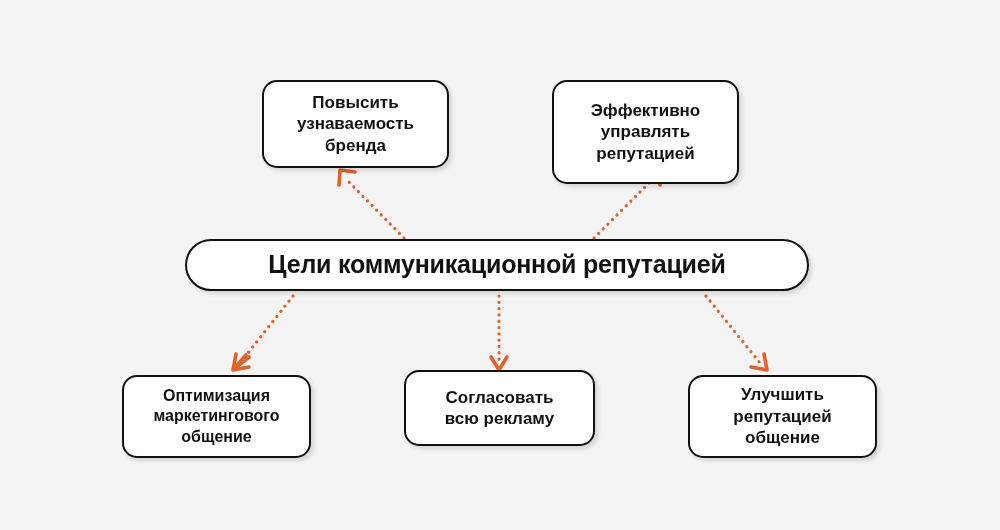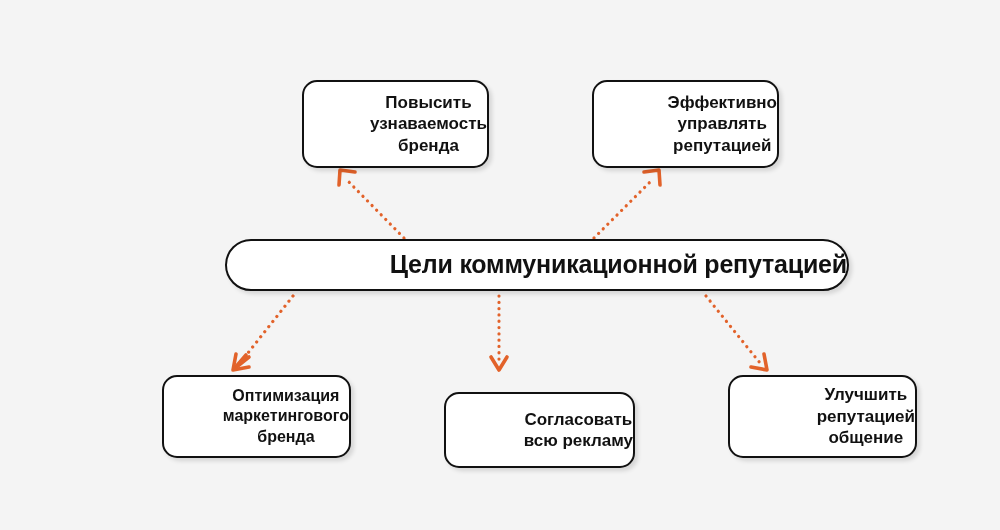--- a/index.html
+++ b/index.html
@@ -30,25 +30,24 @@
   }
   .node {
     position: absolute;
     box-sizing: border-box;
     background: #ffffff;
     border: 2px solid #111111;
     border-radius: 15px;
     box-shadow: 3px 3px 4px rgba(0,0,0,0.13);
     display: flex;
     align-items: center;
-    justify-content: flex-end;
+    justify-content: center;
     text-align: center;
     color: #111111;
     font-weight: bold;
-    margin-left: 40px;
   }
   .node .node-label {
     display: block;
     white-space: pre-line;
     line-height: 1.26;
   }
   
   #node-center {
     left: 185px;
     top: 239px;
@@ -63,34 +62,34 @@
     left: 262px;
     top: 80px;
     width: 187px;
     height: 88px;
     font-size: 17px;
   }
   #node-reputation {
     left: 552px;
     top: 80px;
     width: 187px;
-    height: 88px;
+    height: 104px;
     font-size: 17px;
   }
   
   #node-budget {
     left: 122px;
     top: 375px;
     width: 189px;
     height: 83px;
     font-size: 16px;
   }
   #node-ads {
     left: 404px;
-    top: 392px;
+    top: 370px;
     width: 191px;
     height: 76px;
     font-size: 17px;
   }
   #node-internal {
     left: 688px;
     top: 375px;
     width: 189px;
     height: 83px;
     font-size: 17px;
@@ -153,21 +152,21 @@
 
   <div class="node" id="node-reputation">
     <span class="node-label">Эффективно
 управлять
 репутацией</span>
   </div>
 
   <div class="node" id="node-budget">
     <span class="node-label">Оптимизация
 маркетингового
-бренда</span>
+общение</span>
   </div>
 
   <div class="node" id="node-ads">
     <span class="node-label">Согласовать
 всю рекламу</span>
   </div>
 
   <div class="node" id="node-internal">
     <span class="node-label">Улучшить
 репутацией

